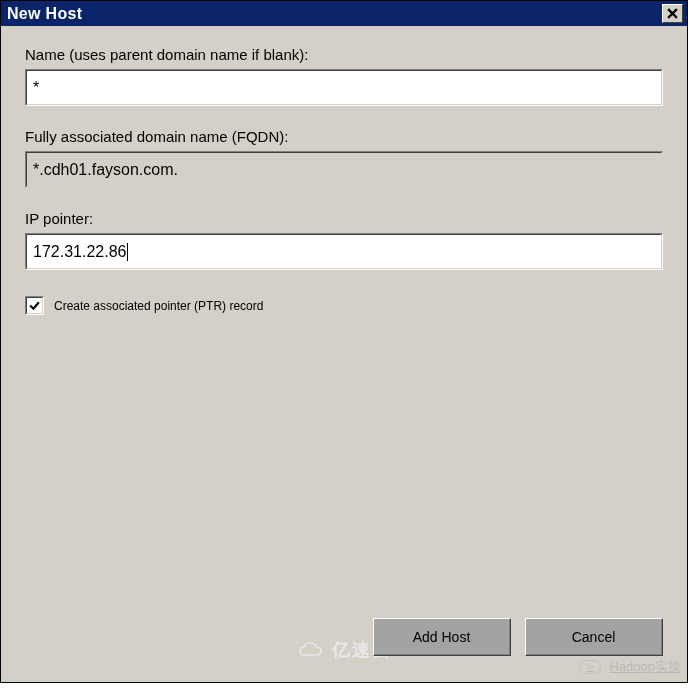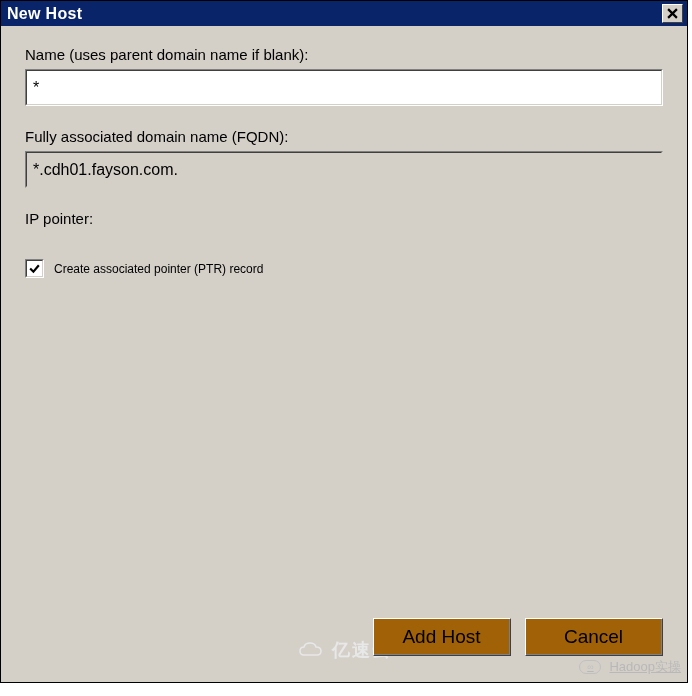--- a/index.html
+++ b/index.html
@@ -140,27 +140,27 @@
     .button-row {
       margin-top: auto;
       padding: 0 24px 26px 0;
       display: flex;
       justify-content: flex-end;
       gap: 14px;
     }
     .btn {
       width: 138px;
       height: 38px;
-      background: #a16207;
+      background: #a3a3a3;
       border-top: 1px solid #ffffff;
       border-left: 1px solid #ffffff;
       border-right: 1px solid #404040;
       border-bottom: 1px solid #404040;
       font-family: inherit;
-      font-size: 19px;
+      font-size: 14px;
       cursor: pointer;
       position: relative;
     }
     .btn-inner {
       width: 100%;
       height: 100%;
       border-right: 1px solid #808080;
       border-bottom: 1px solid #808080;
       display: flex;
       align-items: center;
@@ -244,20 +244,26 @@
       <label class="field-label">Fully associated domain name (FQDN):</label>
       <div class="input-wrap readonly">
         <div class="text-input-inner">
           <span>*.cdh01.fayson.com.</span>
         </div>
       </div>
     </div>
 
     <div class="field-group">
       <label class="field-label">IP pointer:</label>
+      <div class="input-wrap">
+        <div class="text-input-inner">
+          <span>172.31.22.86</span>
+            <span class="caret"></span>
+        </div>
+      </div>
     </div>
 
     <div class="checkbox-row">
       <div class="checkbox">
         <div class="checkbox-inner">
           <svg viewBox="0 0 12 12">
             <path d="M2 6 L5 9 L10 3" stroke="#000000" stroke-width="2" fill="none"></path>
           </svg>
         </div>
       </div>

